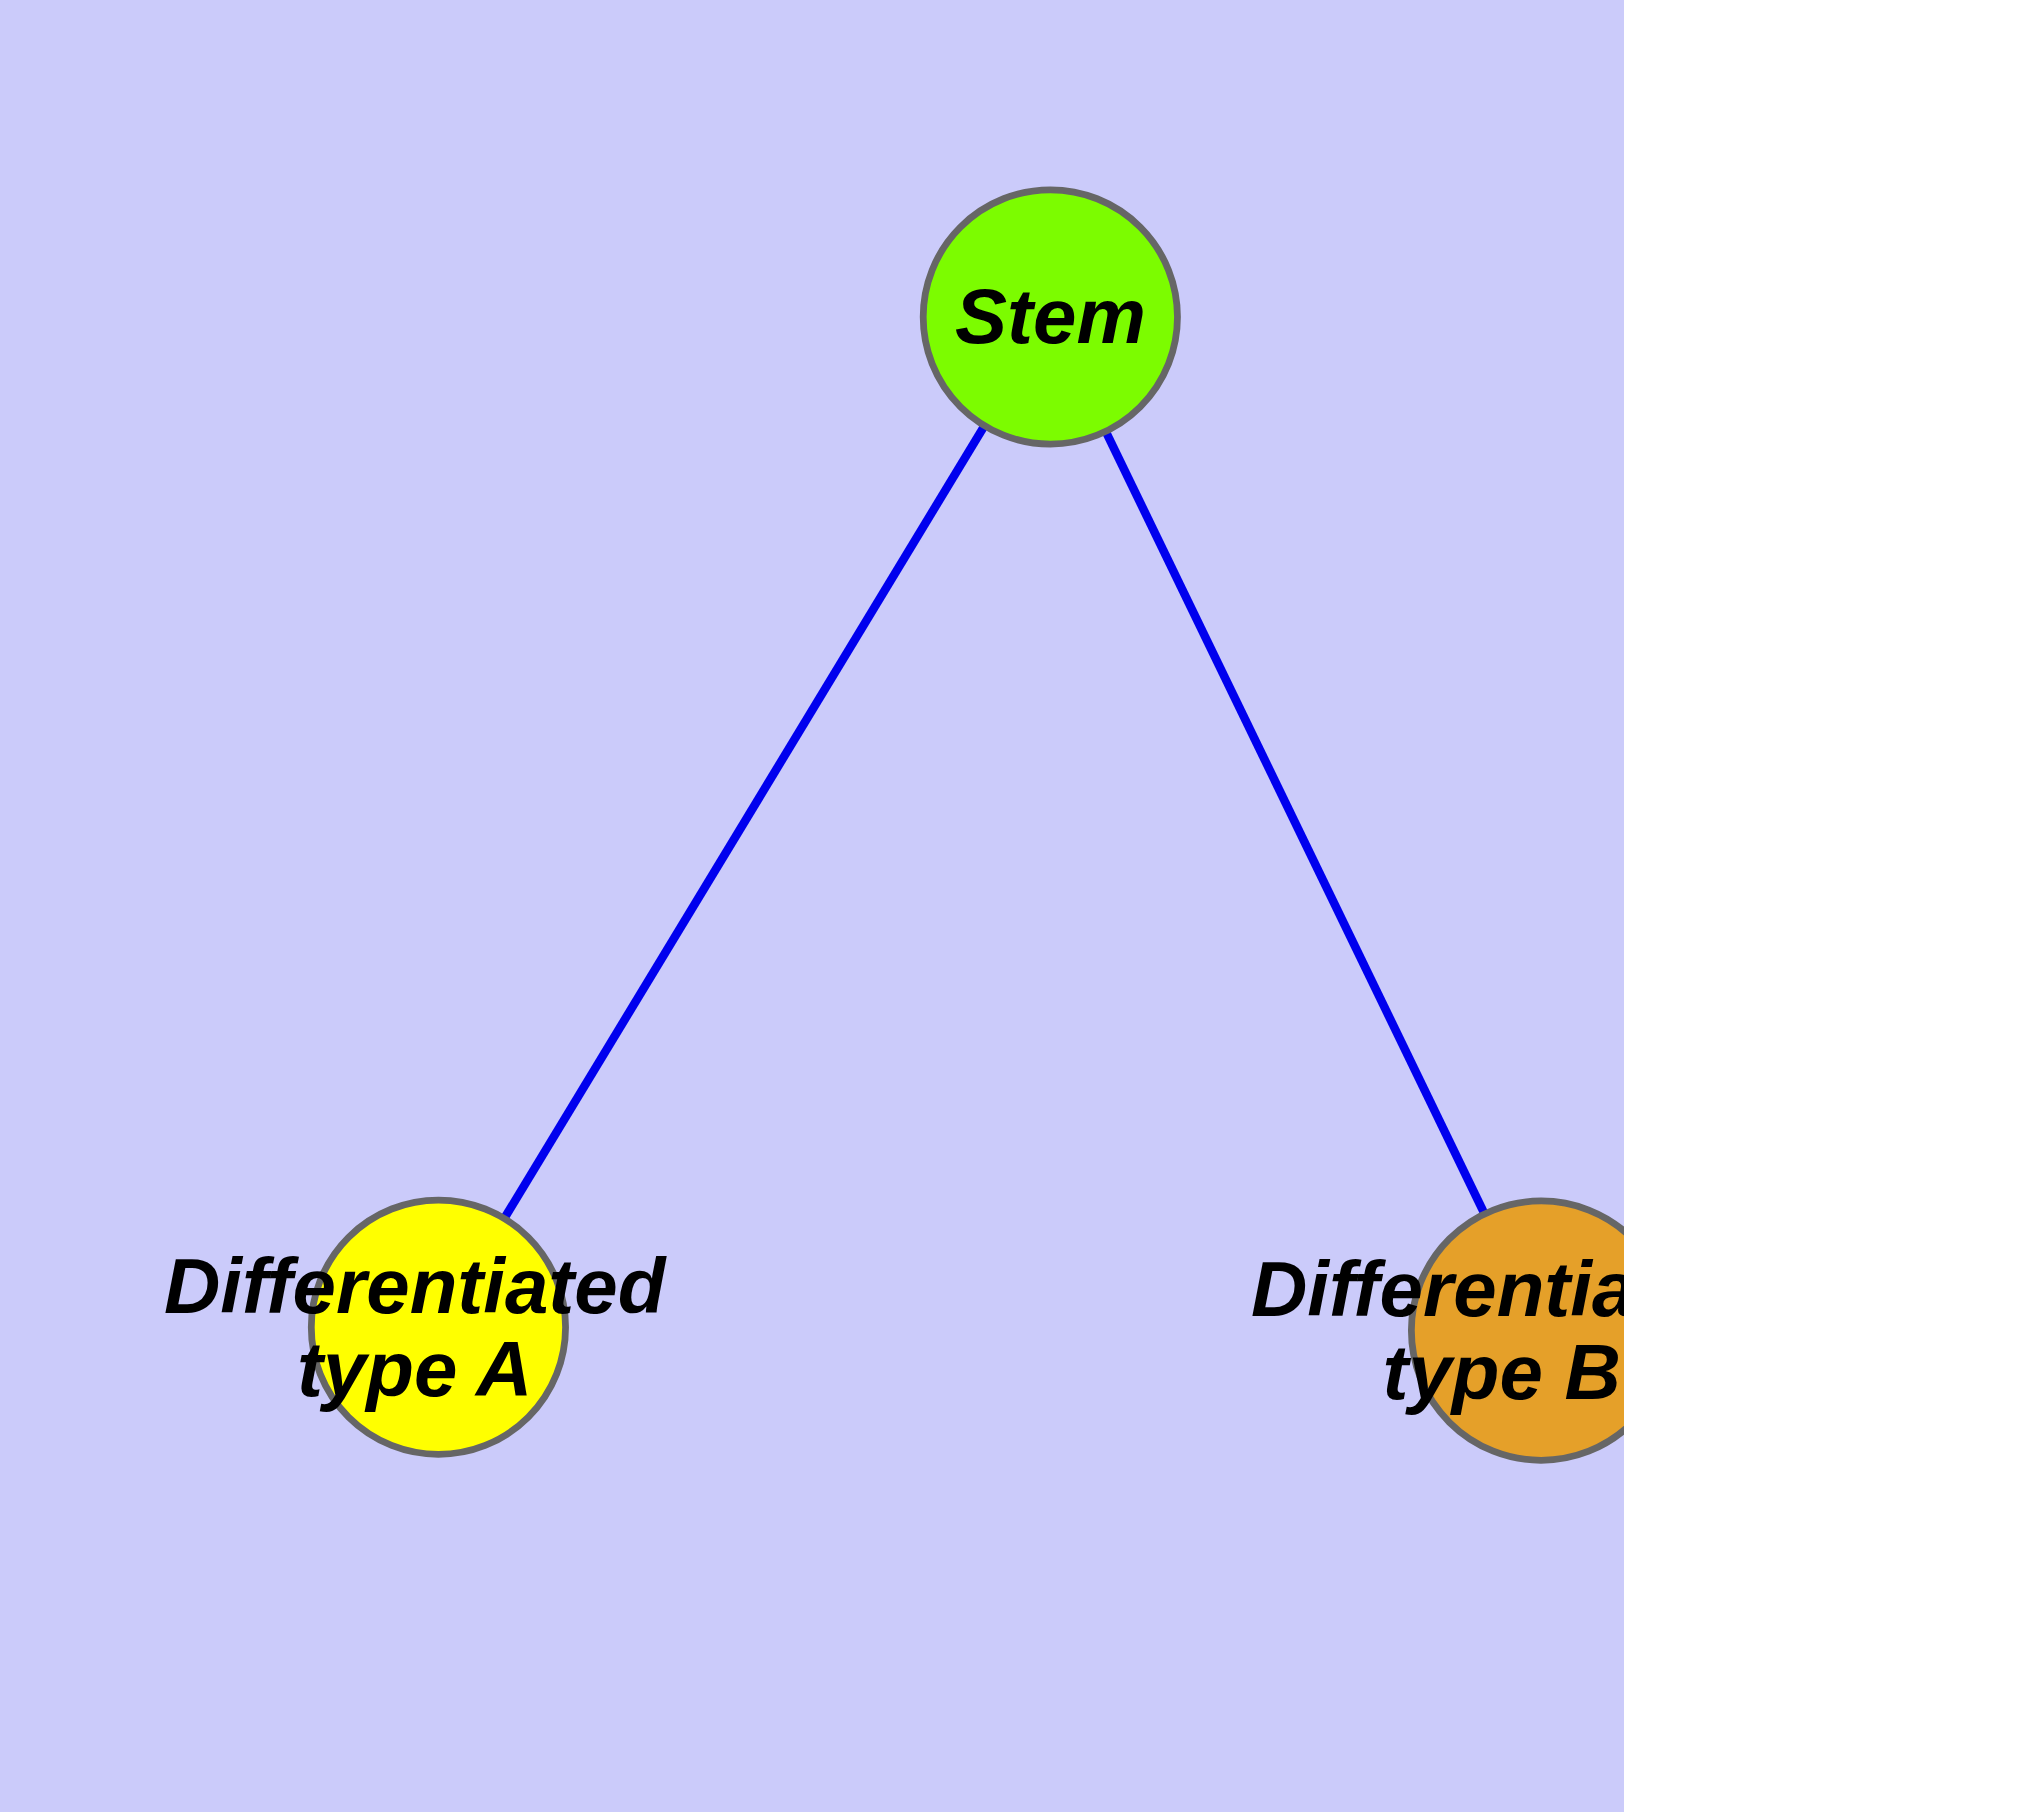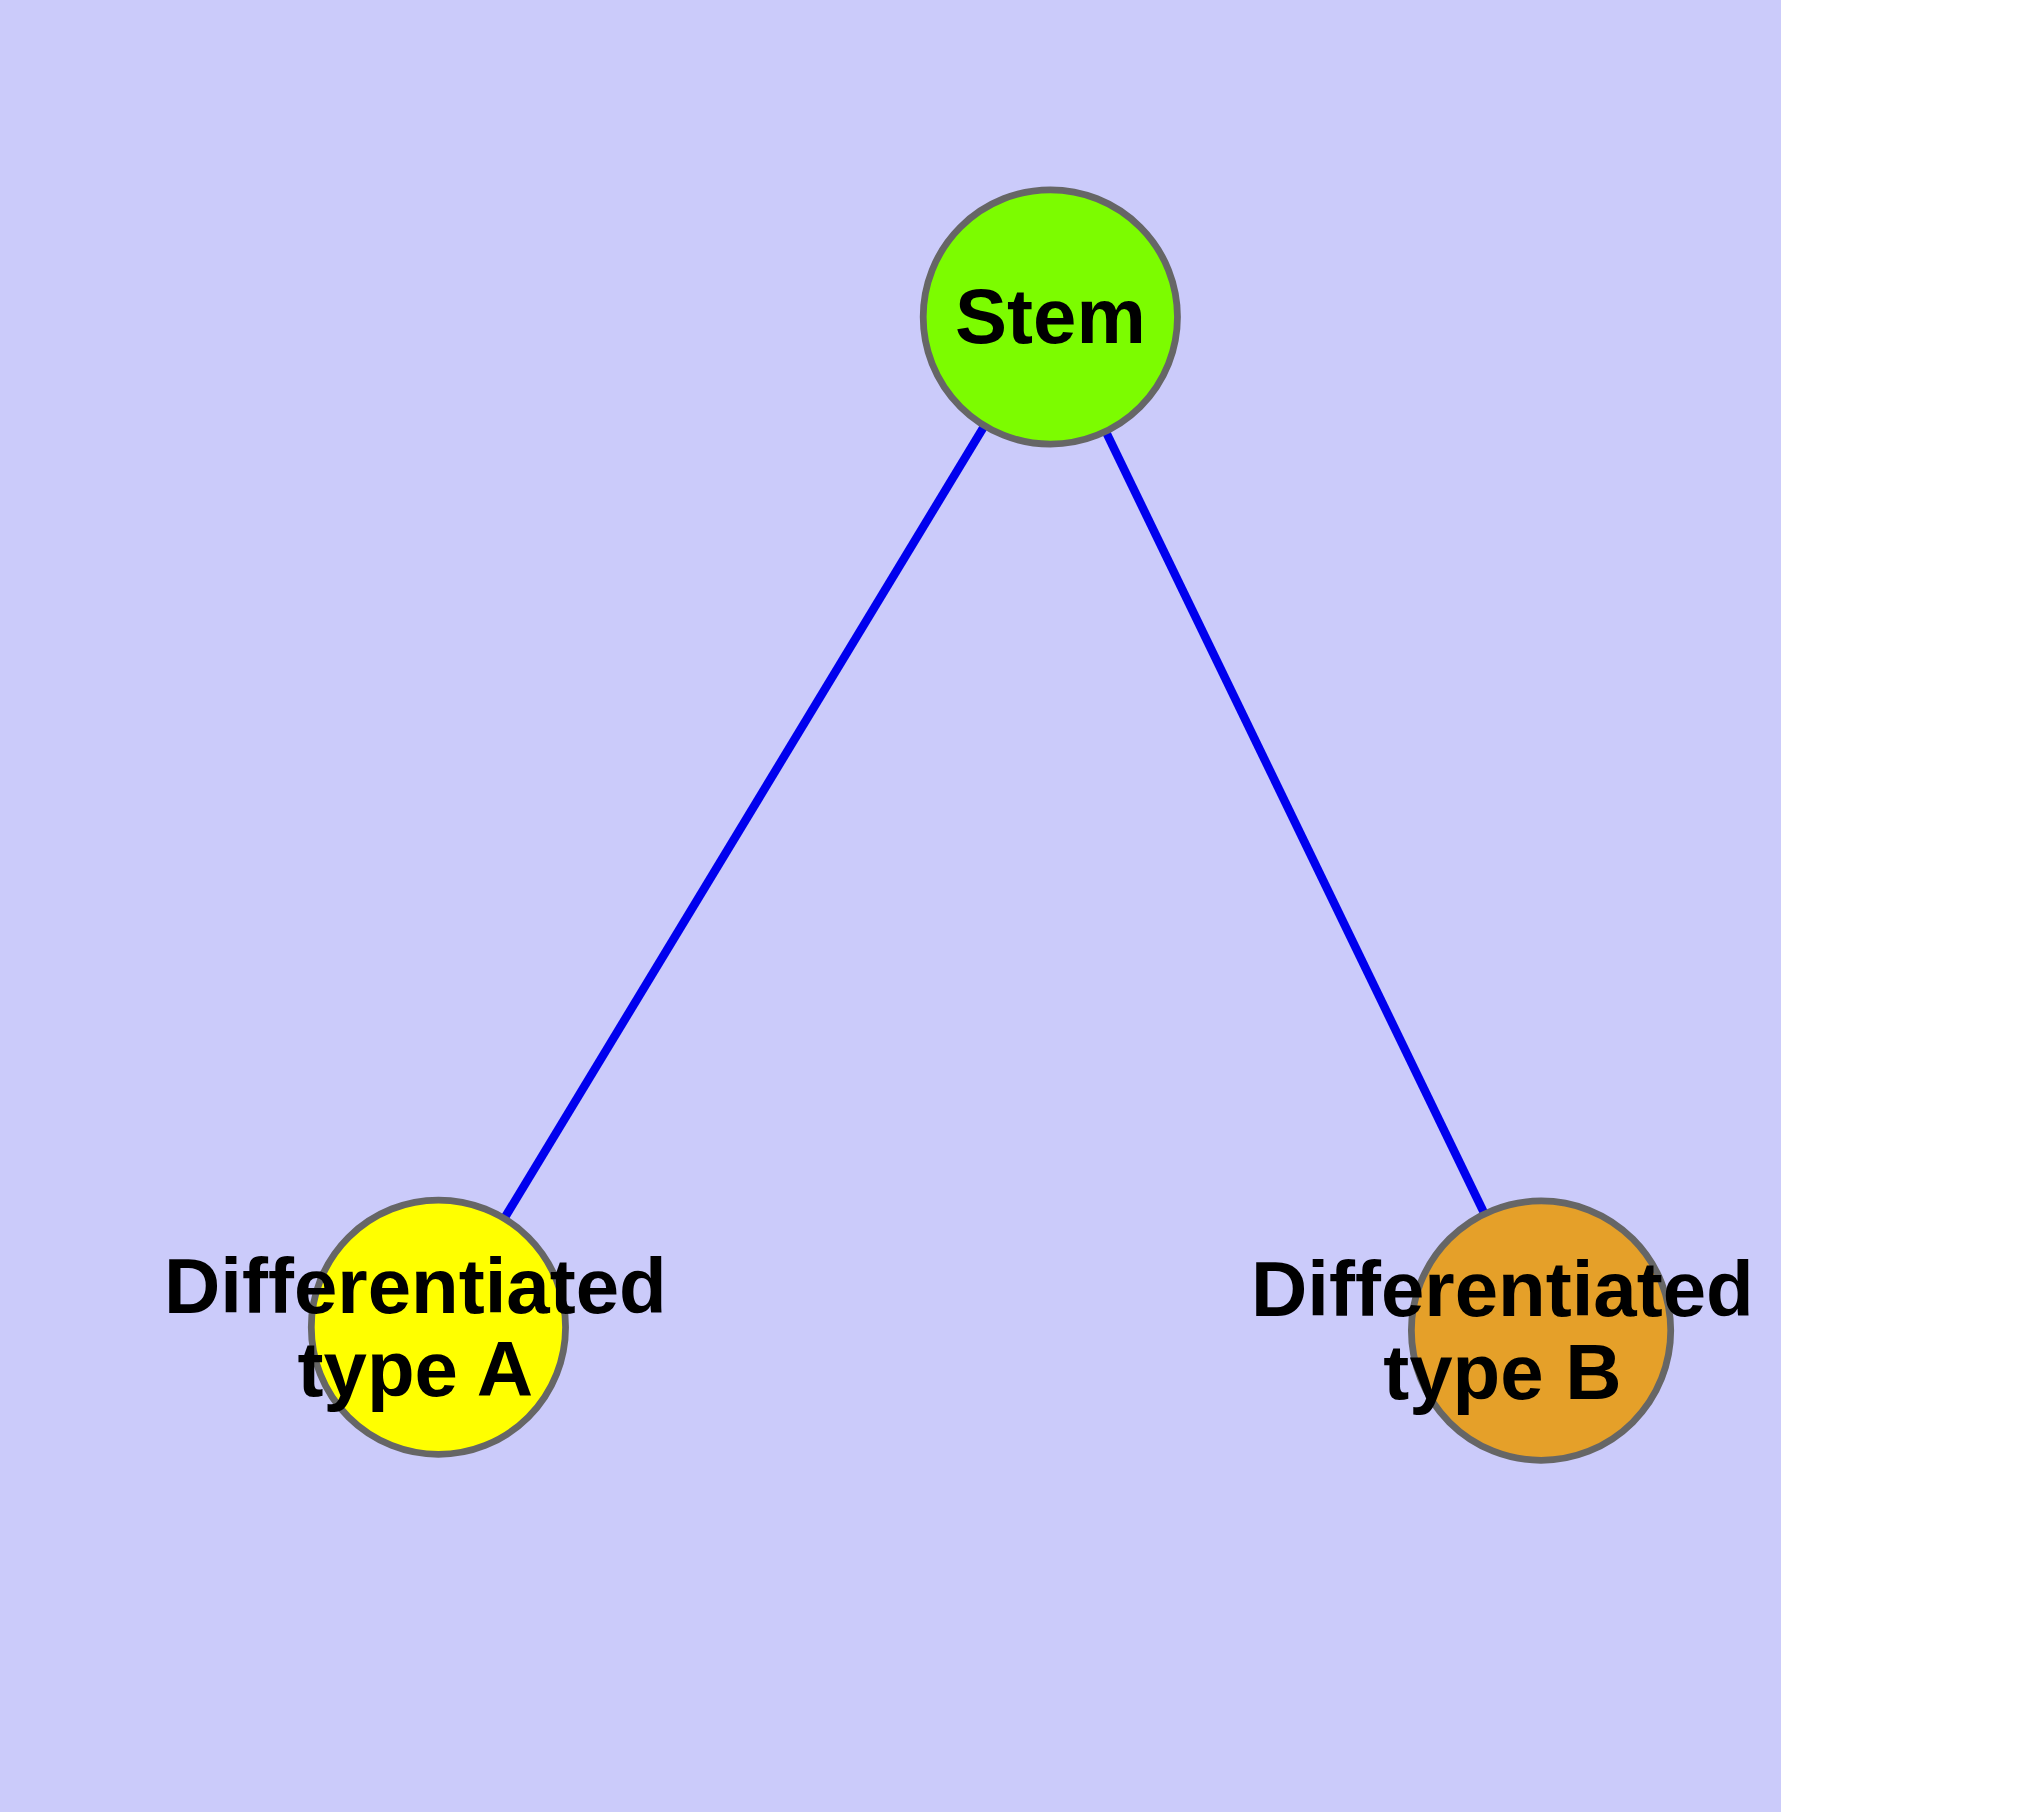--- a/index.html
+++ b/index.html
@@ -2,24 +2,25 @@
 <html style="font-size:13.6px"><head>
 <meta charset="utf-8">
 <style>
   html, body {
     margin: 0;
     padding: 0;
     background: #ffffff;
   }
   #canvas {
     position: relative;
-    width: 1781px;
+    width: 1624px;
     height: 1812px;
     overflow: hidden;
     font-family: "Liberation Sans", sans-serif;
+    font-style: italic;
   }
   #canvas-bg {
     position: absolute;
     inset: 0;
     background: #cbcbfa;
   }
   #graph-svg {
     position: absolute;
     left: 0;
     top: 0;

